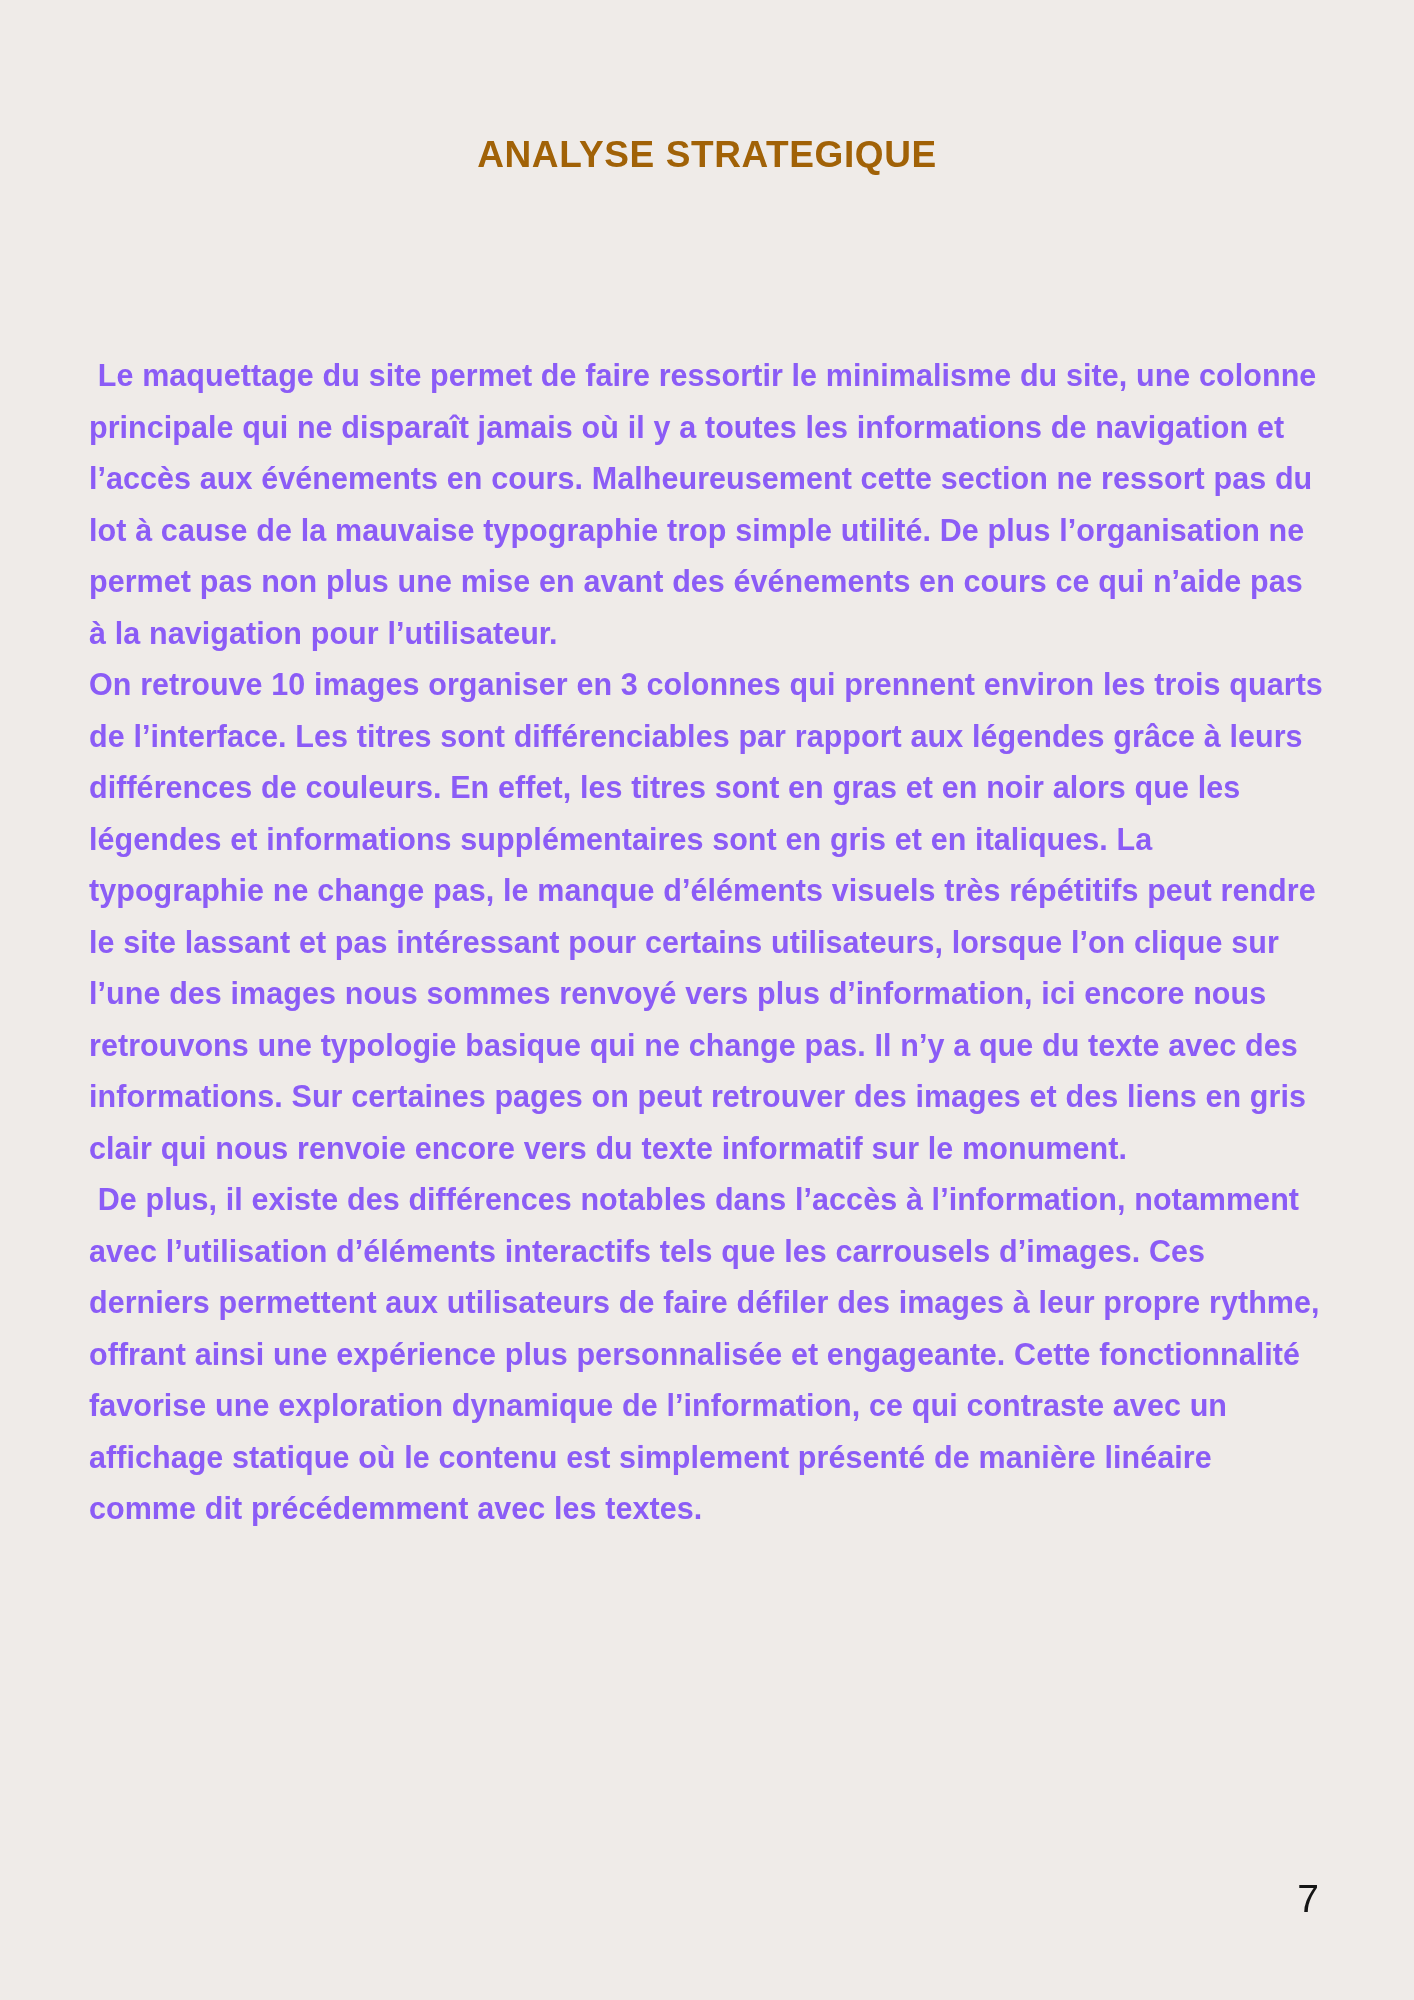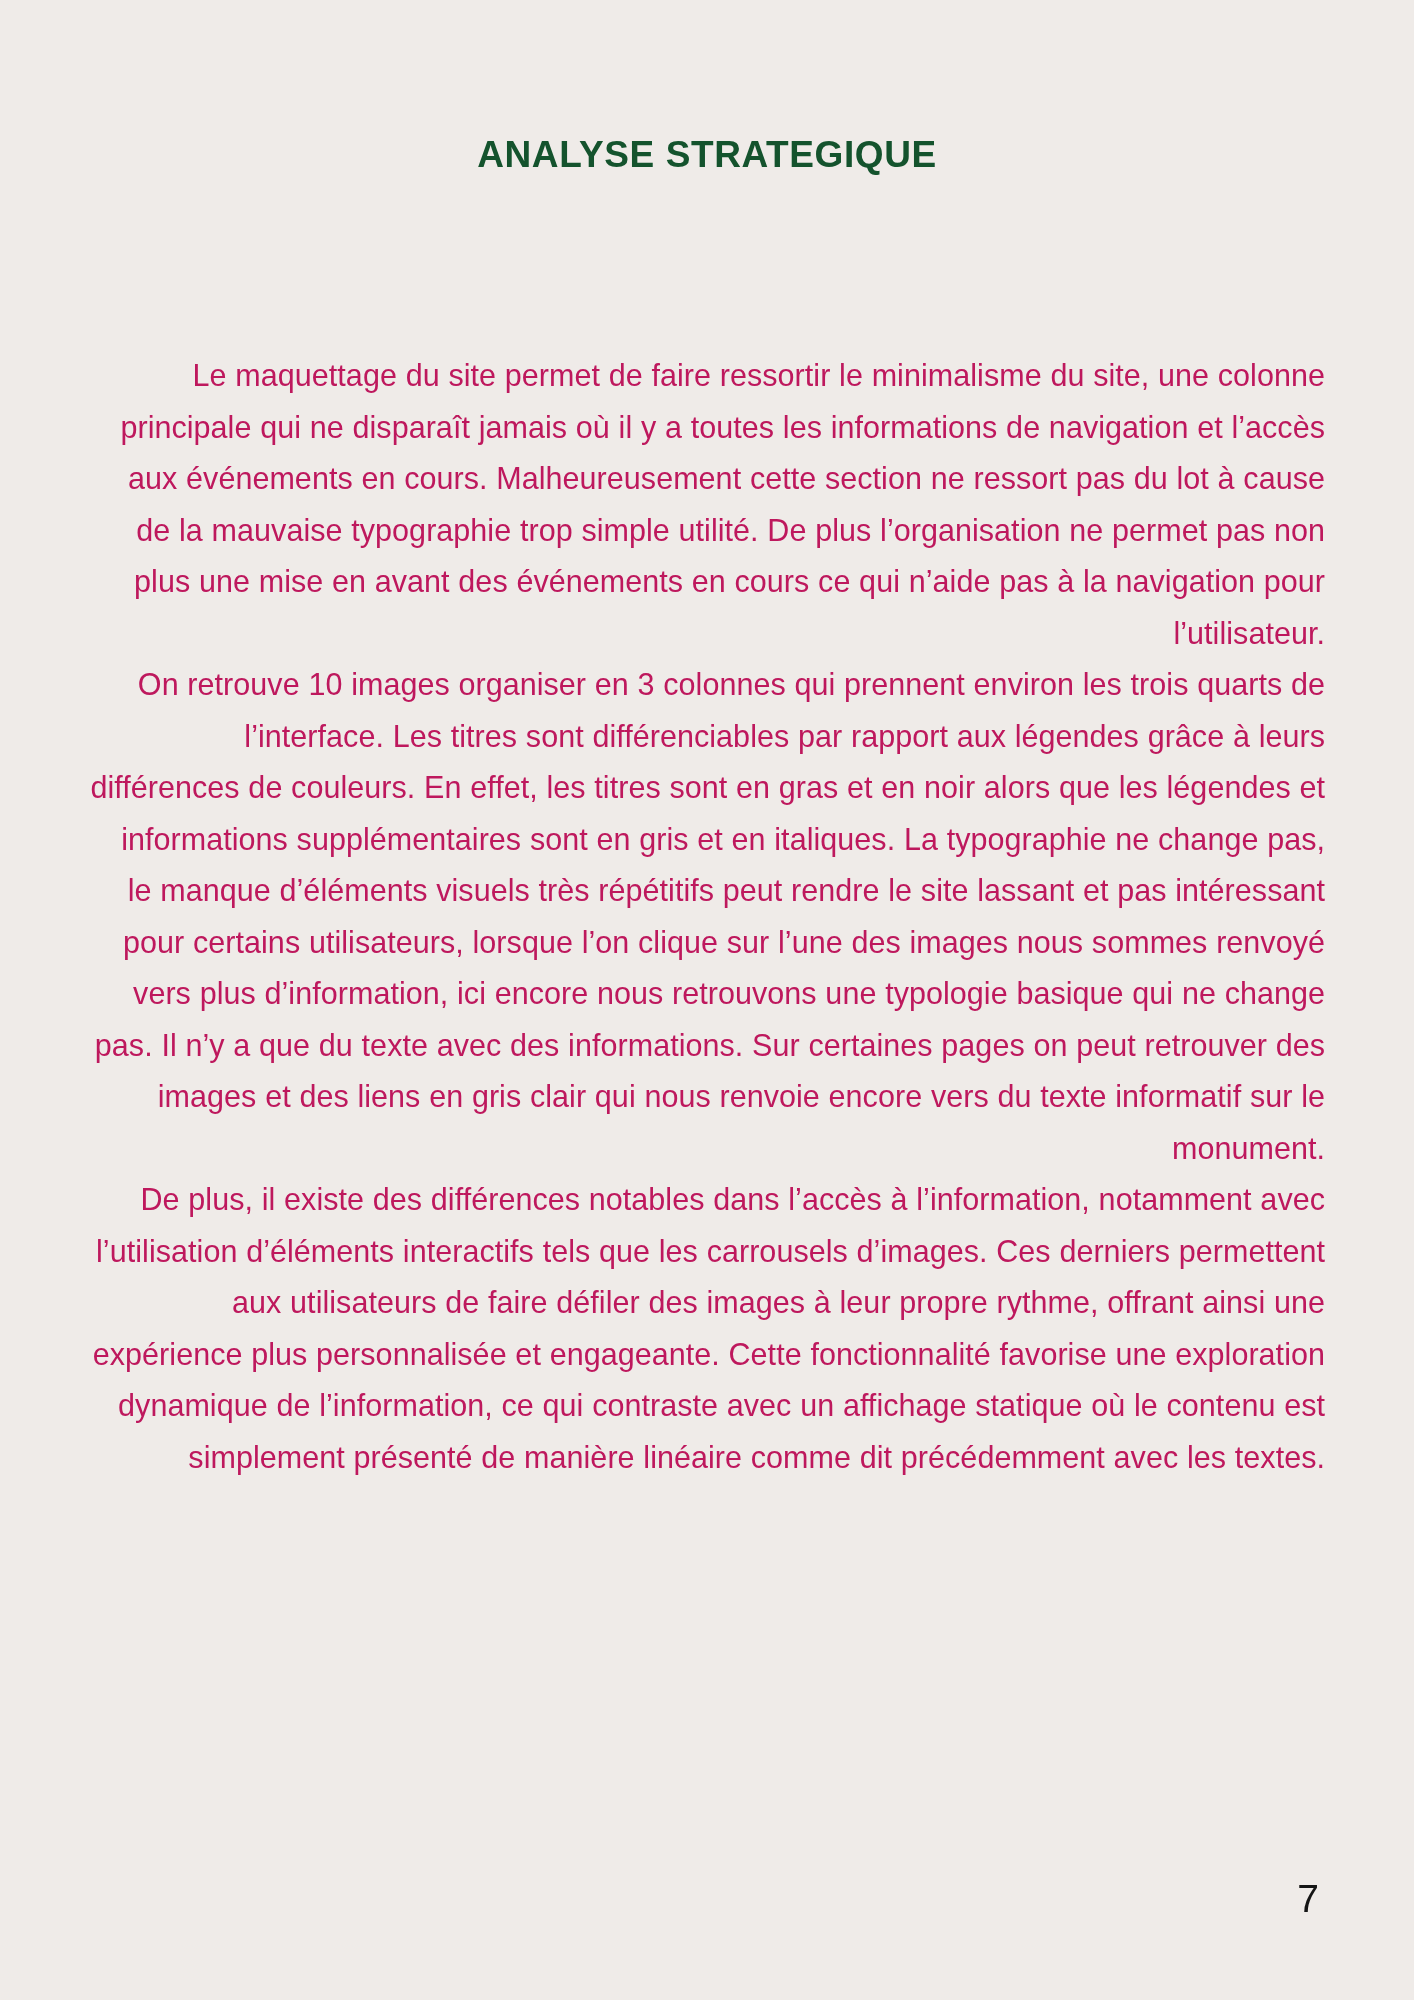--- a/index.html
+++ b/index.html
@@ -25,42 +25,43 @@
 
   .page-title {
     position: absolute;
     top: 110px;
     left: 0;
     width: 1414px;
     text-align: center;
     font-size: 37px;
     font-weight: 700;
     letter-spacing: 0.6px;
-    color: #14532d;
+    color: #a16207;
     line-height: 1.1;
     font-stretch: condensed;
   }
 
   .body-block {
     position: absolute;
     top: 350px;
     left: 89px;
     width: 1236px;
   }
 
   .para {
     font-size: 30.5px;
     line-height: 51.5px;
-    color: #be185d;
+    color: #8b5cf6;
     margin: 0;
-    text-align: right;
+    text-align: left;
     letter-spacing: 0.05px;
     word-spacing: 0.2px;
     hyphens: none;
     white-space: pre-wrap;
+    font-weight: bold;
   }
 
   .page-number {
     position: absolute;
     right: 95px;
     bottom: 82px;
     font-size: 39px;
     line-height: 1;
     color: #151515;
     font-weight: 400;

